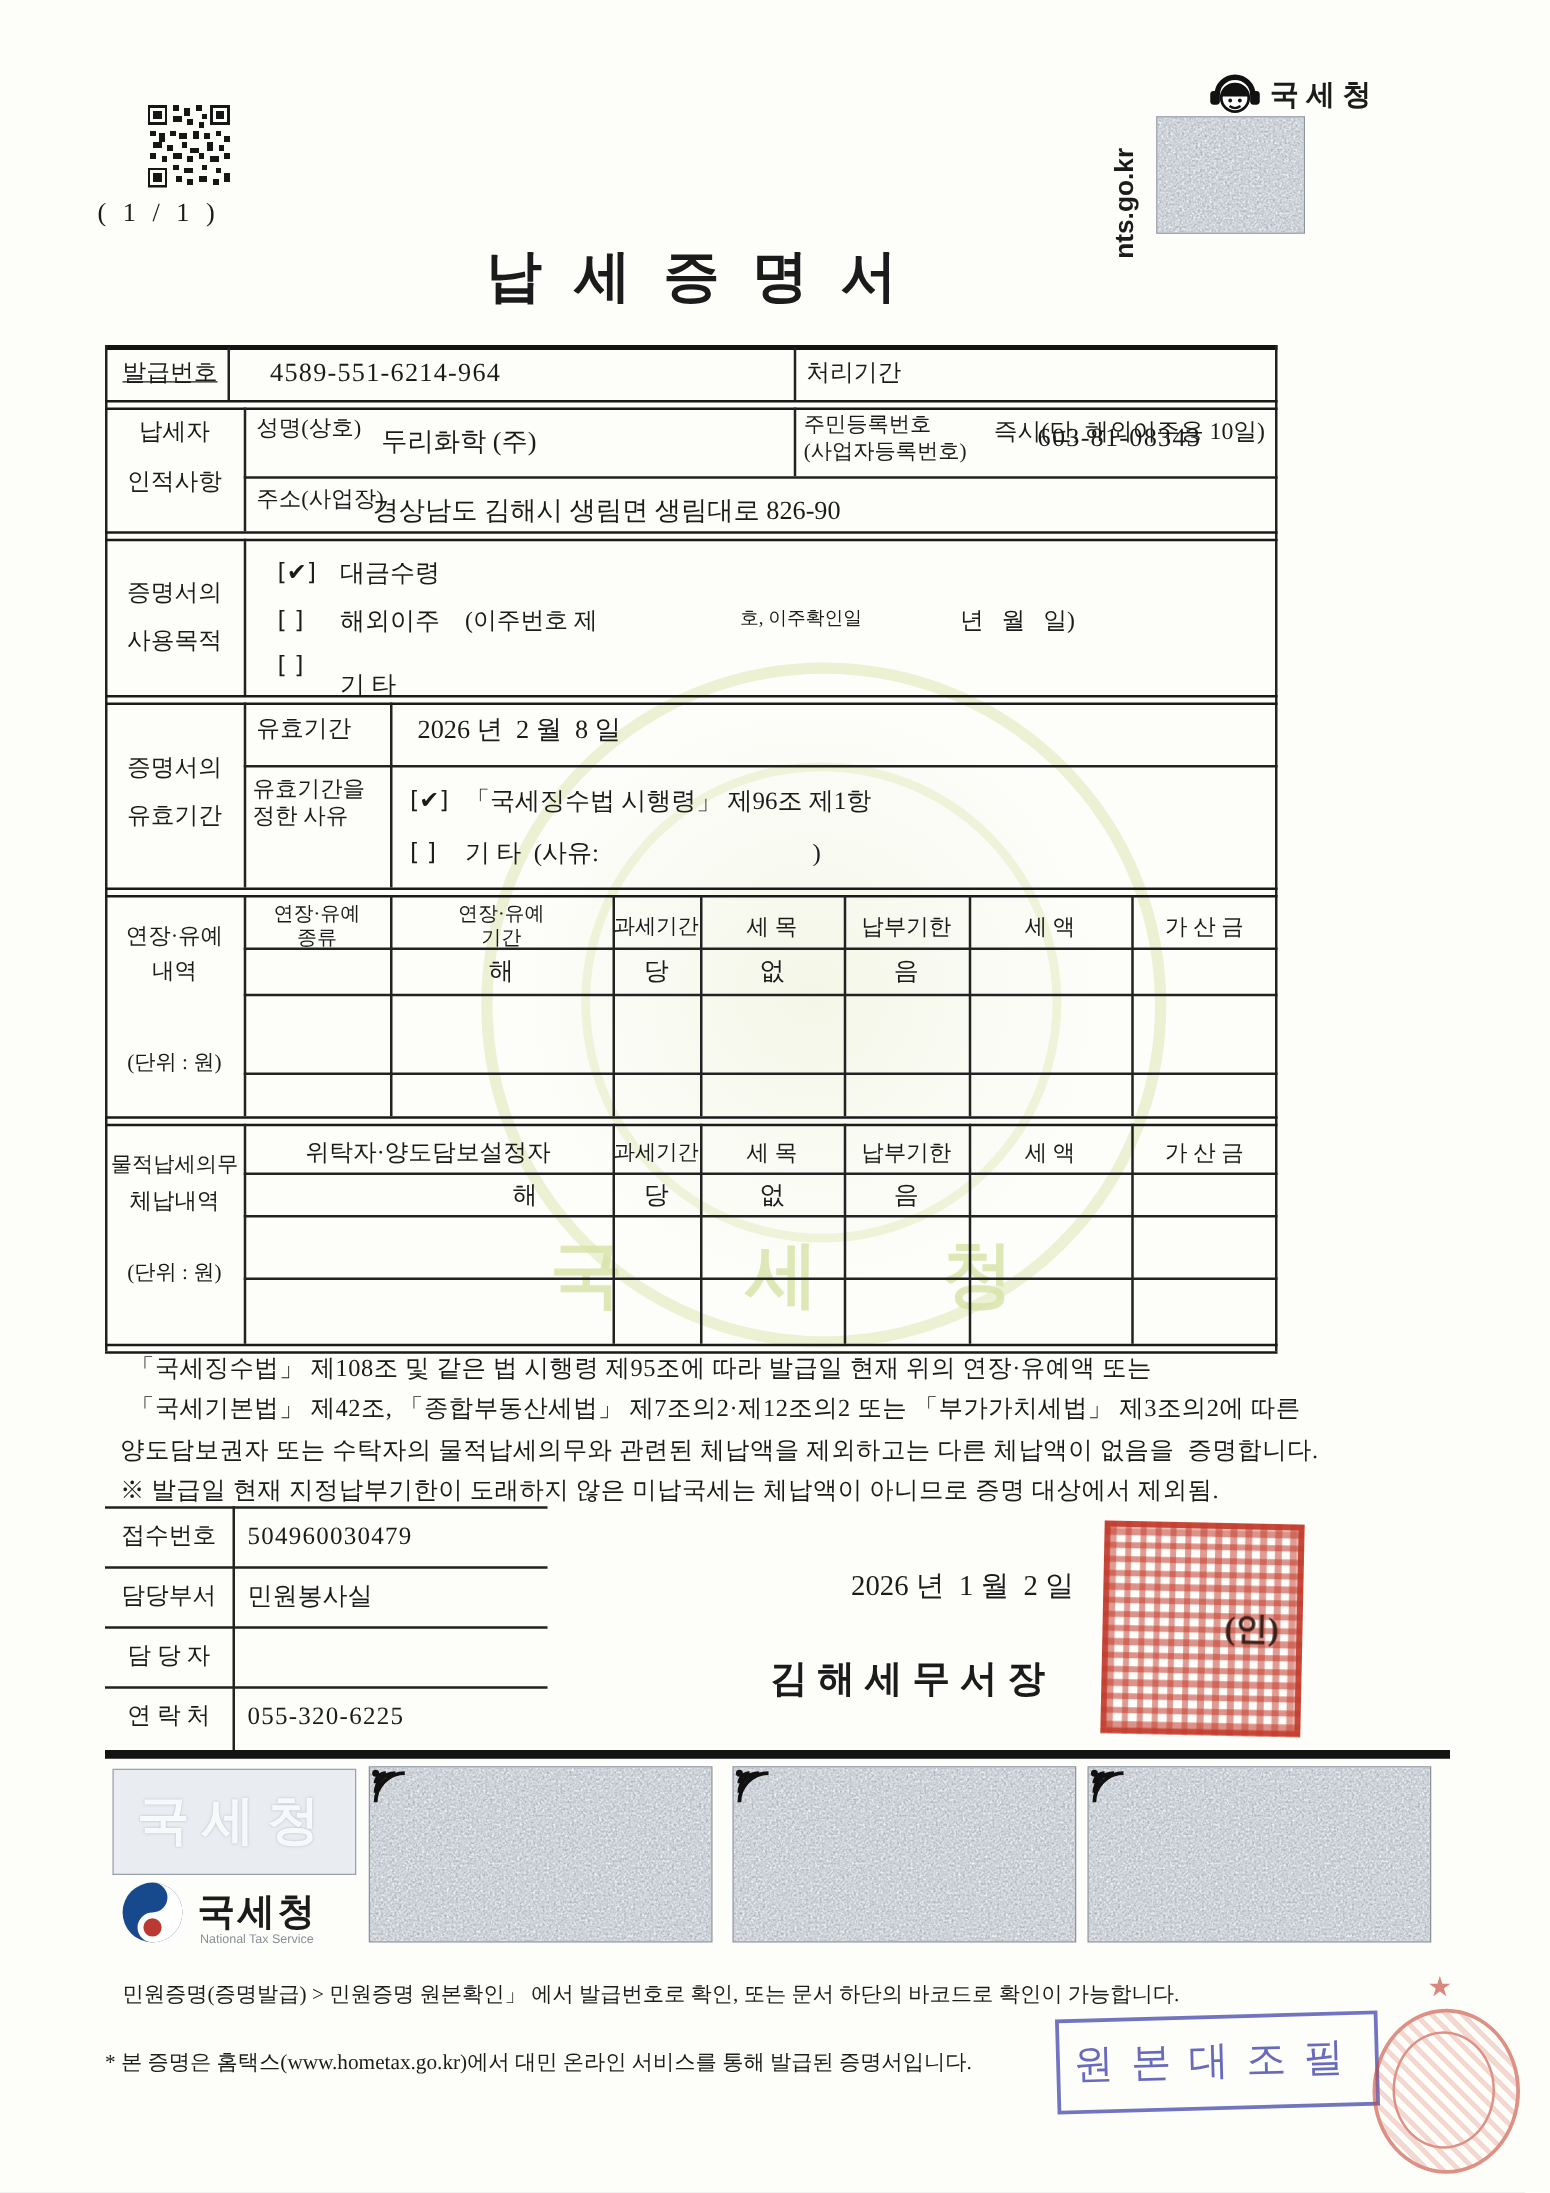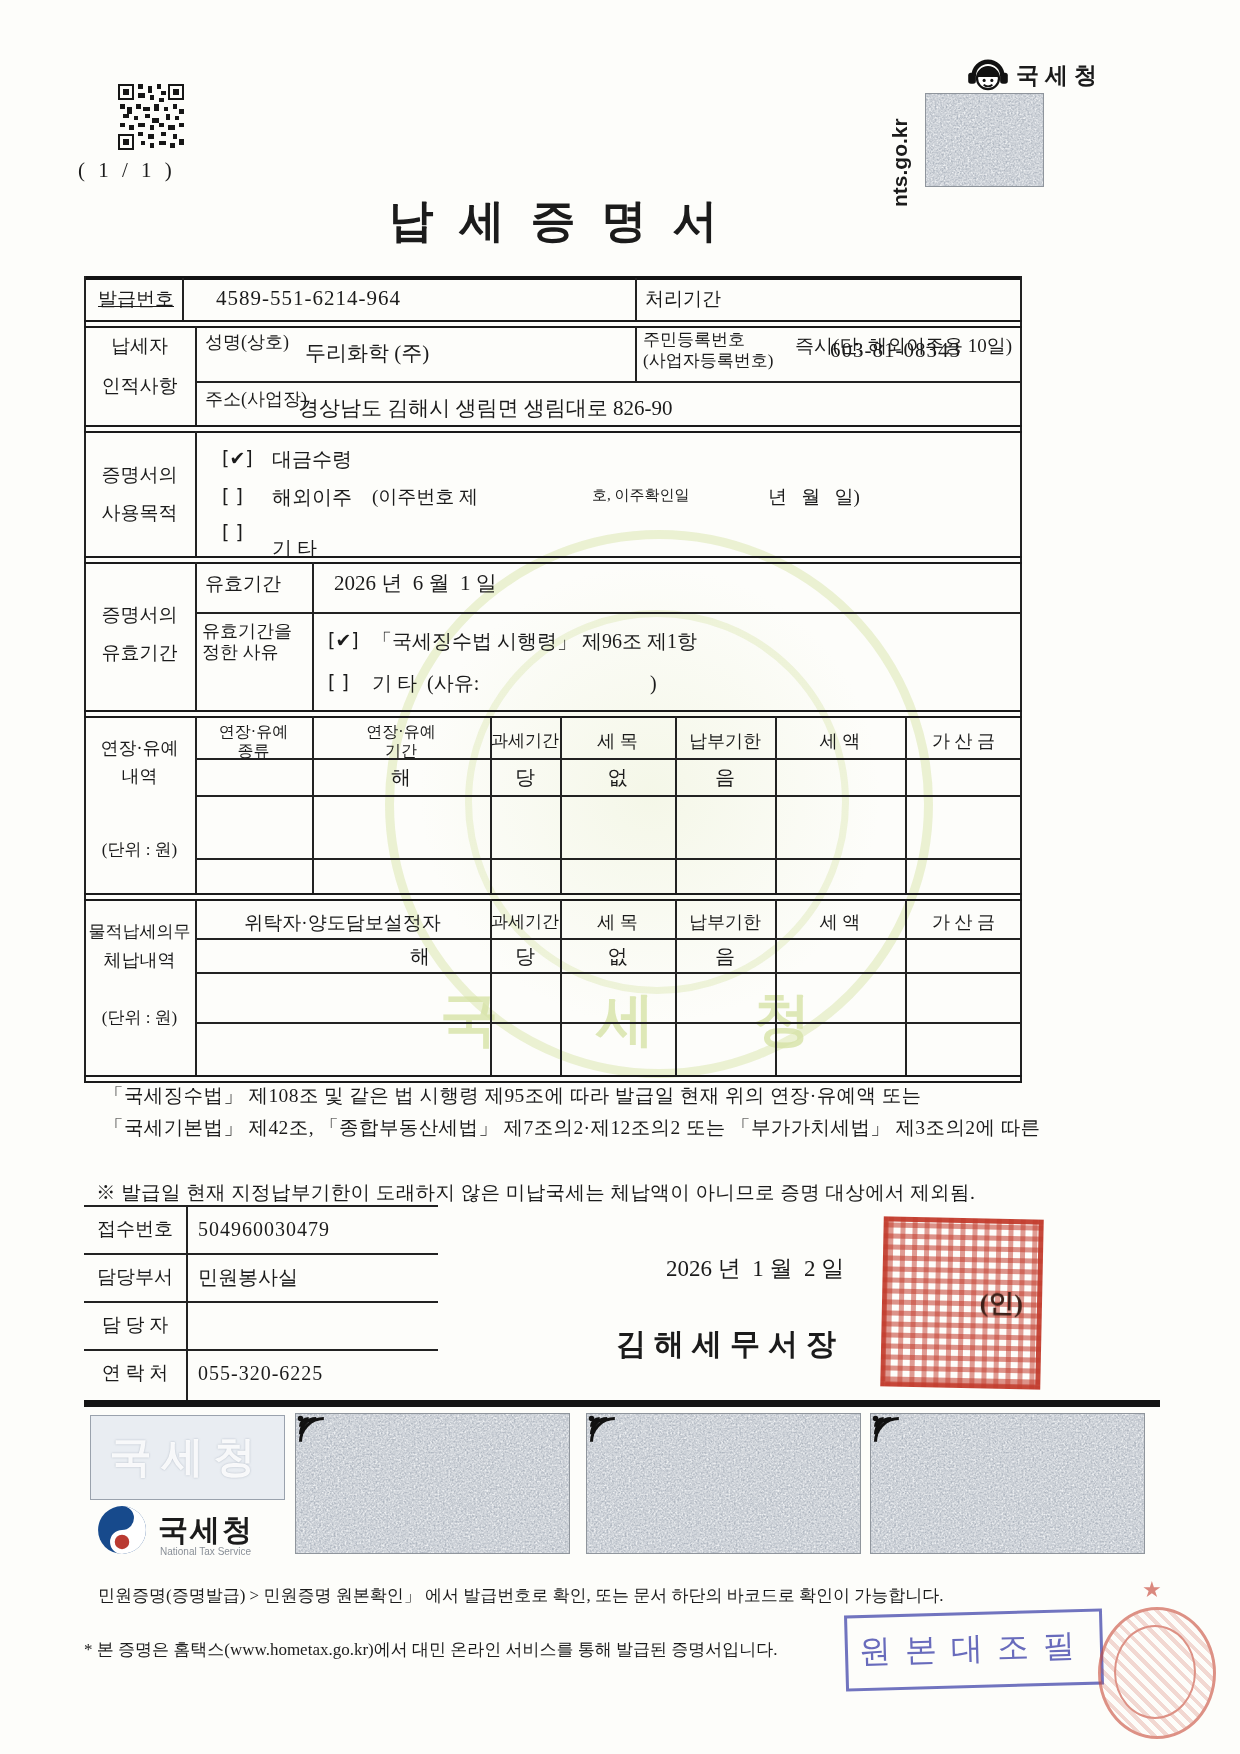--- a/index.html
+++ b/index.html
@@ -166,21 +166,21 @@
   <div class="t" style="left:768px;top:486px;font-size:19px;">년   월   일)</div>
   <div class="t cb" style="left:222px;top:521px;font-size:19px;">[ ]</div>
   <div class="t" style="left:272px;top:536px;font-size:20px;">기 타</div>
   <div class="dl" style="left:84px;top:556px;width:938px;"></div>
 
   <div class="t c" style="left:84px;top:604px;width:111px;font-size:19px;">증명서의</div>
   <div class="t c" style="left:84px;top:642px;width:111px;font-size:19px;">유효기간</div>
   <div class="vl" style="left:195px;top:562px;height:148px;"></div>
   <div class="vl" style="left:312px;top:562px;height:148px;"></div>
   <div class="t" style="left:205px;top:573px;font-size:19px;">유효기간</div>
-  <div class="t" style="left:334px;top:571px;font-size:21px;">2026 년  6 월  1 일</div>
+  <div class="t" style="left:334px;top:571px;font-size:21px;">2026 년  2 월  8 일</div>
   <div class="hl" style="left:195px;top:612px;width:827px;"></div>
   <div class="t" style="left:202px;top:621px;font-size:18px;">유효기간을</div>
   <div class="t" style="left:202px;top:642px;font-size:18px;">정한 사유</div>
   <div class="t cb" style="left:328px;top:629px;font-size:19px;">[✔]</div>
   <div class="t" style="left:372px;top:629px;font-size:20px;">「국세징수법 시행령」 제96조 제1항</div>
   <div class="t cb" style="left:328px;top:671px;font-size:19px;">[ ]</div>
   <div class="t" style="left:372px;top:671px;font-size:20px;">기 타  (사유:</div>
   <div class="t" style="left:650px;top:671px;font-size:20px;">)</div>
   <div class="dl" style="left:84px;top:710px;width:938px;"></div>
 
@@ -231,37 +231,38 @@
   <div class="t c" style="left:350px;top:944px;width:140px;font-size:20px;">해</div>
   <div class="t c" style="left:490px;top:944px;width:70px;font-size:20px;">당</div>
   <div class="t c" style="left:560px;top:944px;width:115px;font-size:20px;">없</div>
   <div class="t c" style="left:675px;top:944px;width:100px;font-size:20px;">음</div>
   <div class="hl" style="left:195px;top:972px;width:827px;"></div>
   <div class="hl" style="left:195px;top:1022px;width:827px;"></div>
   <div class="dl" style="left:84px;top:1075px;width:938px;"></div>
 
   <div class="t" style="left:104px;top:1084px;font-size:19.5px;letter-spacing:.4px;">「국세징수법」 제108조 및 같은 법 시행령 제95조에 따라 발급일 현재 위의 연장·유예액 또는</div>
   <div class="t" style="left:104px;top:1116px;font-size:19.5px;letter-spacing:.4px;">「국세기본법」 제42조, 「종합부동산세법」 제7조의2·제12조의2 또는 「부가가치세법」 제3조의2에 따른</div>
+  <div class="t" style="left:96px;top:1149px;font-size:19.5px;letter-spacing:.4px;">양도담보권자 또는 수탁자의 물적납세의무와 관련된 체납액을 제외하고는 다른 체납액이 없음을  증명합니다.</div>
   <div class="t" style="left:96px;top:1181px;font-size:19.5px;letter-spacing:.4px;">※ 발급일 현재 지정납부기한이 도래하지 않은 미납국세는 체납액이 아니므로 증명 대상에서 제외됨.</div>
 
   <div class="hl" style="left:84px;top:1205px;width:354px;"></div>
   <div class="hl" style="left:84px;top:1253px;width:354px;"></div>
   <div class="hl" style="left:84px;top:1301px;width:354px;"></div>
   <div class="hl" style="left:84px;top:1349px;width:354px;"></div>
   <div class="vl" style="left:186px;top:1205px;height:195px;"></div>
   <div class="t c" style="left:84px;top:1218px;width:102px;font-size:19px;">접수번호</div>
   <div class="t" style="left:198px;top:1217px;font-size:20px;letter-spacing:1px;">504960030479</div>
   <div class="t c" style="left:84px;top:1266px;width:102px;font-size:19px;">담당부서</div>
   <div class="t" style="left:198px;top:1265px;font-size:20px;">민원봉사실</div>
   <div class="t c" style="left:84px;top:1314px;width:102px;font-size:19px;">담 당 자</div>
   <div class="t" style="left:198px;top:1313px;font-size:20px;"></div>
   <div class="t c" style="left:84px;top:1362px;width:102px;font-size:19px;">연 락 처</div>
   <div class="t" style="left:198px;top:1361px;font-size:20px;letter-spacing:1px;">055-320-6225</div>
 
-  <div class="t c" style="left:605px;top:1255px;width:300px;font-size:23px;">2026 년  1 월  2 일</div>
+  <div class="t c" style="left:620px;top:1255px;width:300px;font-size:23px;">2026 년  1 월  2 일</div>
   <div class="t c b" style="left:585px;top:1326px;width:290px;font-size:30px;letter-spacing:8px;">김해세무서장</div>
   <div id="office-seal">
     <span class="in">(인)</span>
   </div>
 
   <div class="heavy" style="left:84px;top:1400px;width:1076px;height:7px;"></div>
 
   <div class="noisebox" style="left:90px;top:1415px;width:193px;height:83px;background:#e9edf2;border-color:#9aa2ad;">
     <div class="t b c" style="left:0;top:16px;width:193px;font-size:42px;letter-spacing:10px;color:rgba(255,255,255,.9);text-shadow:0 0 2px rgba(150,160,175,.7);">국세청</div>
   </div>

